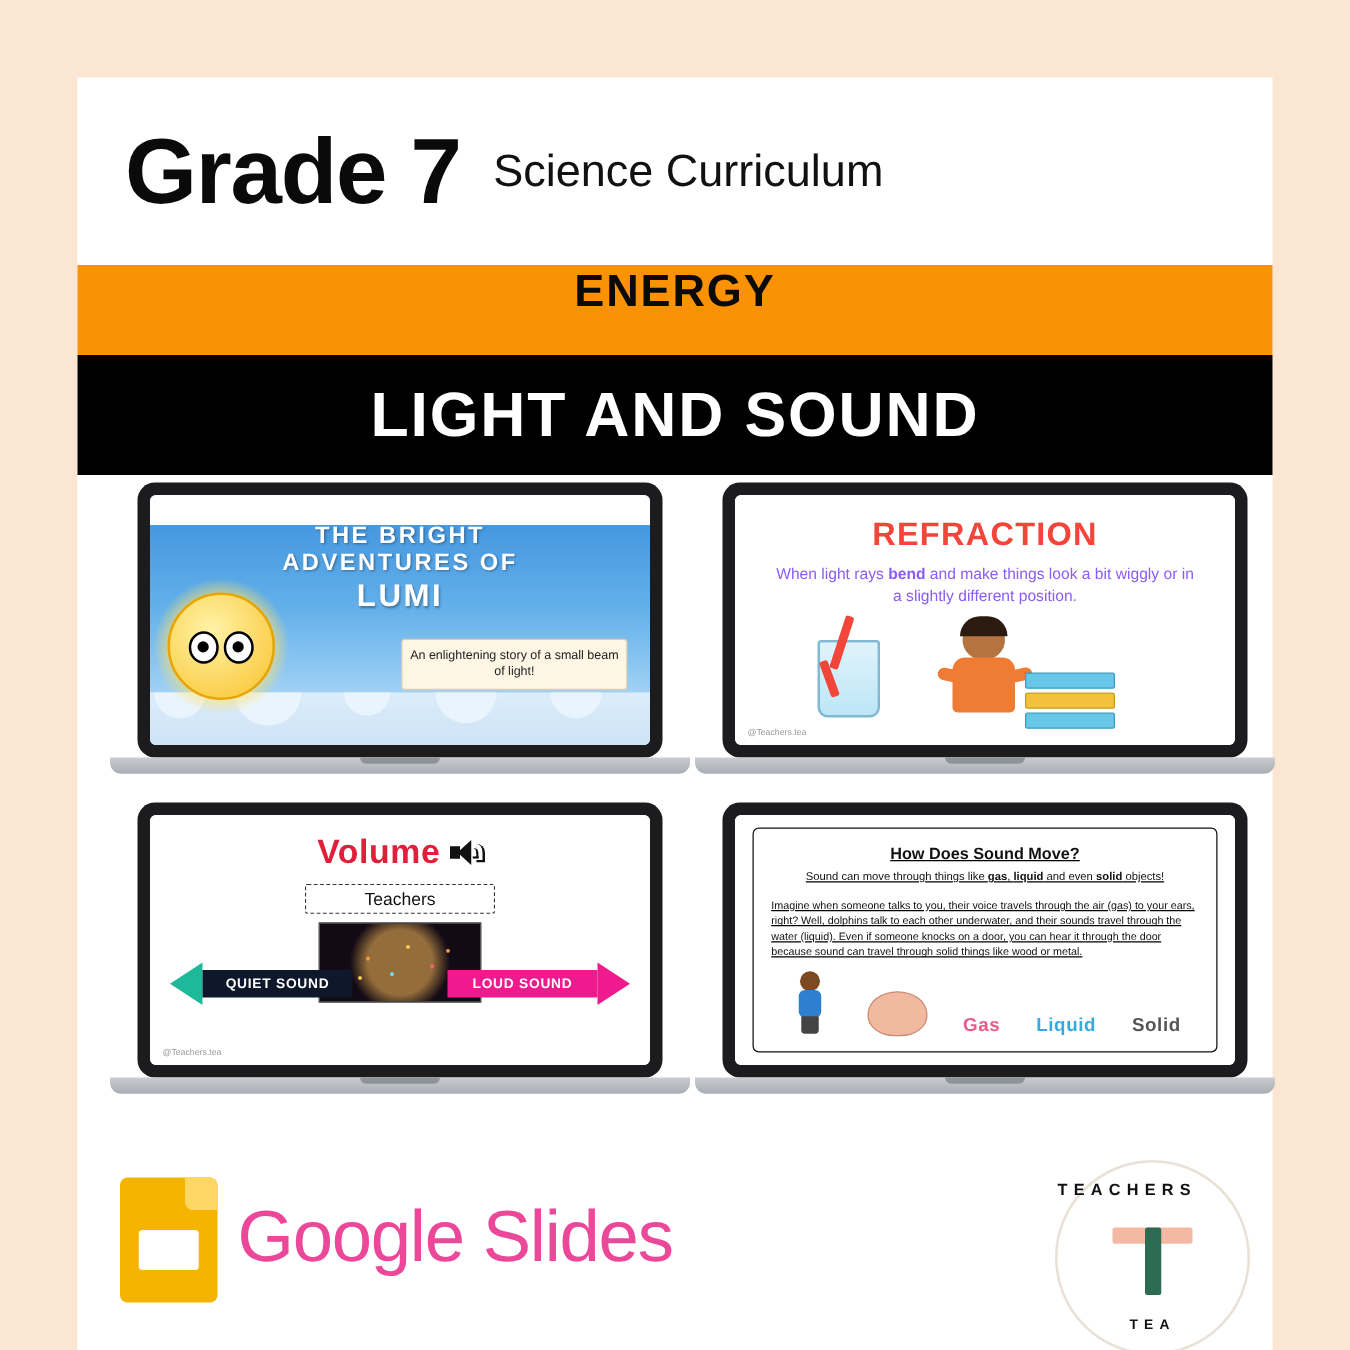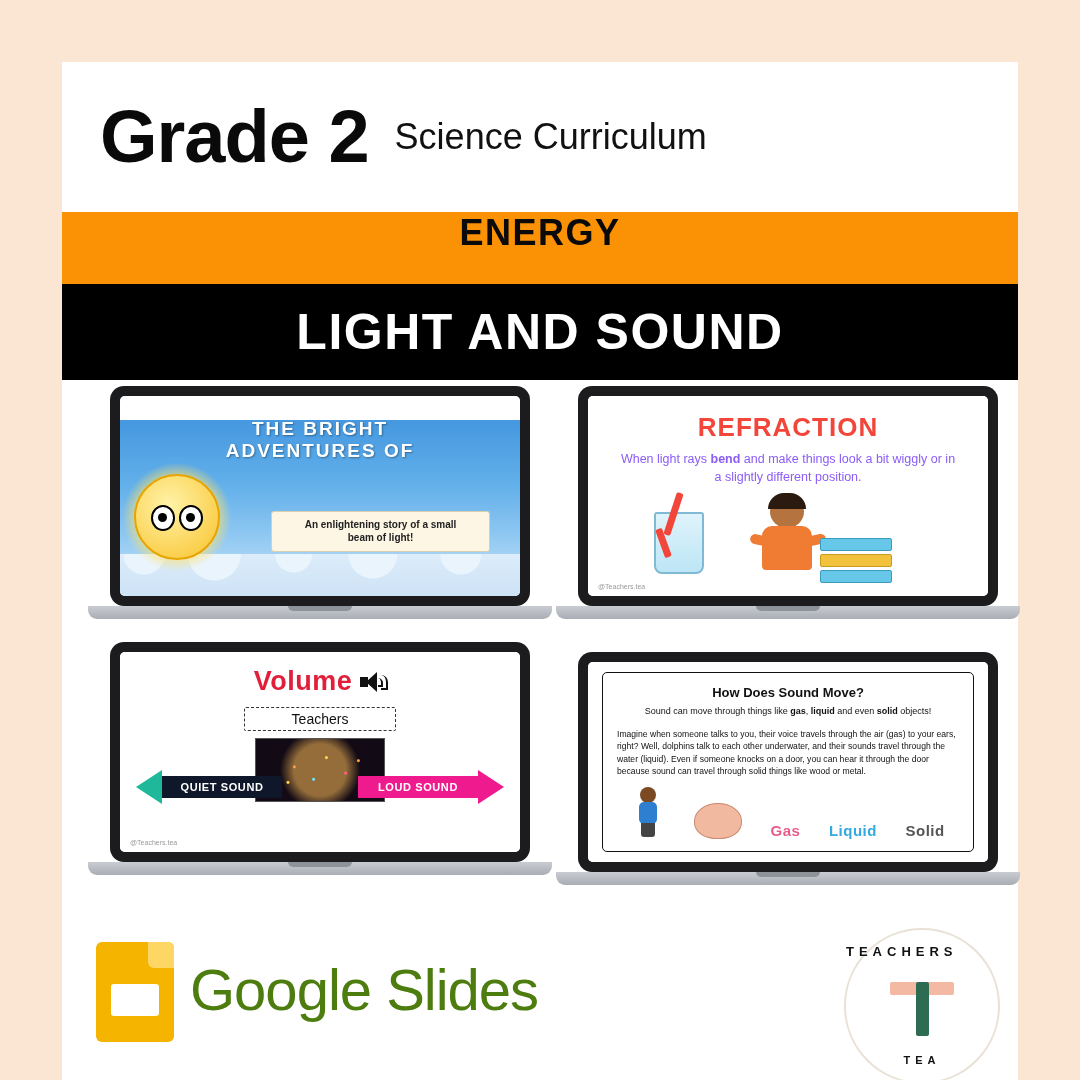--- a/index.html
+++ b/index.html
@@ -105,21 +105,21 @@
     position:relative;
   }
   .laptop .notch{
     position:absolute;left:50%;transform:translateX(-50%);
     top:0;width:64px;height:5px;background:#8e939a;
     border-radius:0 0 5px 5px;
   }
   #lap-tl{left:48px;top:6px;}
   #lap-tr{left:516px;top:6px;}
   #lap-bl{left:48px;top:262px;}
-  #lap-br{left:516px;top:272px;}
+  #lap-br{left:516px;top:262px;text-decoration:underline;}
 
   
   .lumi{
     width:100%;height:100%;
     background:linear-gradient(#3a8fdc 0%,#63b0ea 45%,#8fc8f2 70%,#cfe6f8 100%);
     position:relative;
   }
   .cloud-top{
     position:absolute;top:-10px;left:-5%;width:110%;height:34px;
     background:
@@ -165,24 +165,24 @@
   }
   .sun .eye{
     position:absolute;top:31px;width:20px;height:22px;border-radius:50%;
     background:#fff;border:2px solid #000;
   }
   .sun .eye.l{left:17px;} .sun .eye.r{left:45px;}
   .sun .pupil{
     position:absolute;top:6px;left:5px;width:9px;height:9px;border-radius:50%;background:#000;
   }
   .lumi-sub{
-    position:absolute;right:30px;bottom:44px;width:175px;
+    position:absolute;right:18px;bottom:44px;width:175px;
     background:#fdf6e4;border:1px solid #d9cfae;border-radius:3px;
-    padding:7px 21px;text-align:center;
-    font-size:10px;font-weight:bold;color:#222;line-height:1.25;
+    padding:7px 2px;text-align:center;
+    font-size:10px;font-weight:normal;color:#222;line-height:1.25;
   }
 
   
   .refr{width:100%;height:100%;background:#fff;position:relative;padding:10px;box-sizing:border-box;}
   .refr h2{
     margin:6px 0 8px;text-align:center;color:#f2463a;
     font-size:26px;font-weight:bold;letter-spacing:1px;
   }
   .refr p{
     margin:0 22px;text-align:center;font-size:12.5px;color:#8b5cf6;line-height:1.4;
@@ -283,21 +283,21 @@
   }
   .gslides-logo .fold{
     position:absolute;right:0;top:0;width:26px;height:26px;
     background:#fdd663;border-radius:0 6px 0 6px;
   }
   .gslides-logo .win{
     position:absolute;left:15px;top:42px;width:48px;height:32px;background:#fff;border-radius:3px;
   }
   .gslides-text{
     position:absolute;left:128px;top:36px;
-    font-size:58px;color:#4d7c0f;letter-spacing:-1px;text-align:right;
+    font-size:58px;color:#ec4899;letter-spacing:-1px;text-align:right;
   }
   .tt-badge{
     position:absolute;right:18px;top:8px;width:152px;height:152px;
     border-radius:50%;background:#fff;border:2px solid #e9e1d6;
     display:flex;align-items:center;justify-content:center;
   }
   .tt-badge .ring-top{
     position:absolute;top:14px;width:100%;
     font-size:13px;letter-spacing:5px;color:#111;font-weight:bold;
   }
@@ -314,21 +314,21 @@
   .tt-badge .mark .stem{
     position:absolute;left:26px;top:6px;width:13px;height:54px;background:#2e6b53;border-radius:2px;
   }
 </style>
 </head>
 <body>
 
 <div class="page">
 
   <div class="header">
-    <div class="grade">Grade 2</div>
+    <div class="grade">Grade 7</div>
     <div class="curric">
       <div class="line2">Science Curriculum</div>
     </div>
   </div>
 
   <div class="band-energy">
     <span>ENERGY</span>
   </div>
   <div class="band-topic">
     <span>LIGHT AND SOUND</span>
@@ -338,20 +338,21 @@
 
     <div class="laptop" id="lap-tl">
       <div class="lid">
         <div class="screen">
           <div class="lumi">
             <div class="cloud-top"></div>
             <div class="cloud-bot"></div>
             <div class="lumi-title">
               <span>THE BRIGHT</span><br>
               <span>ADVENTURES OF</span>
+              <span class="big">LUMI</span>
             </div>
             <div class="sun">
               <div class="rays"></div>
                 <div class="body"></div>
               <div class="eye l">
                   <div class="pupil"></div>
                 </div>
               <div class="eye r">
                   <div class="pupil"></div>
                 </div>

